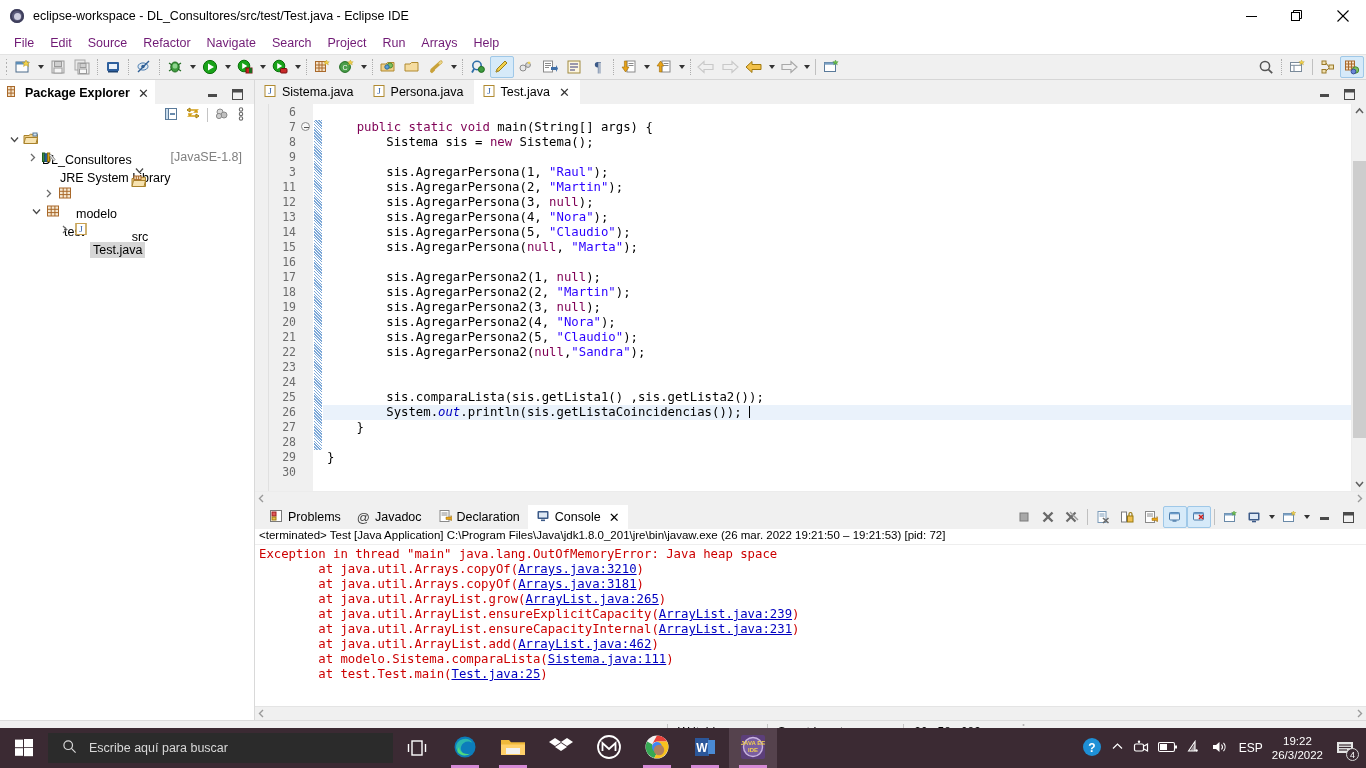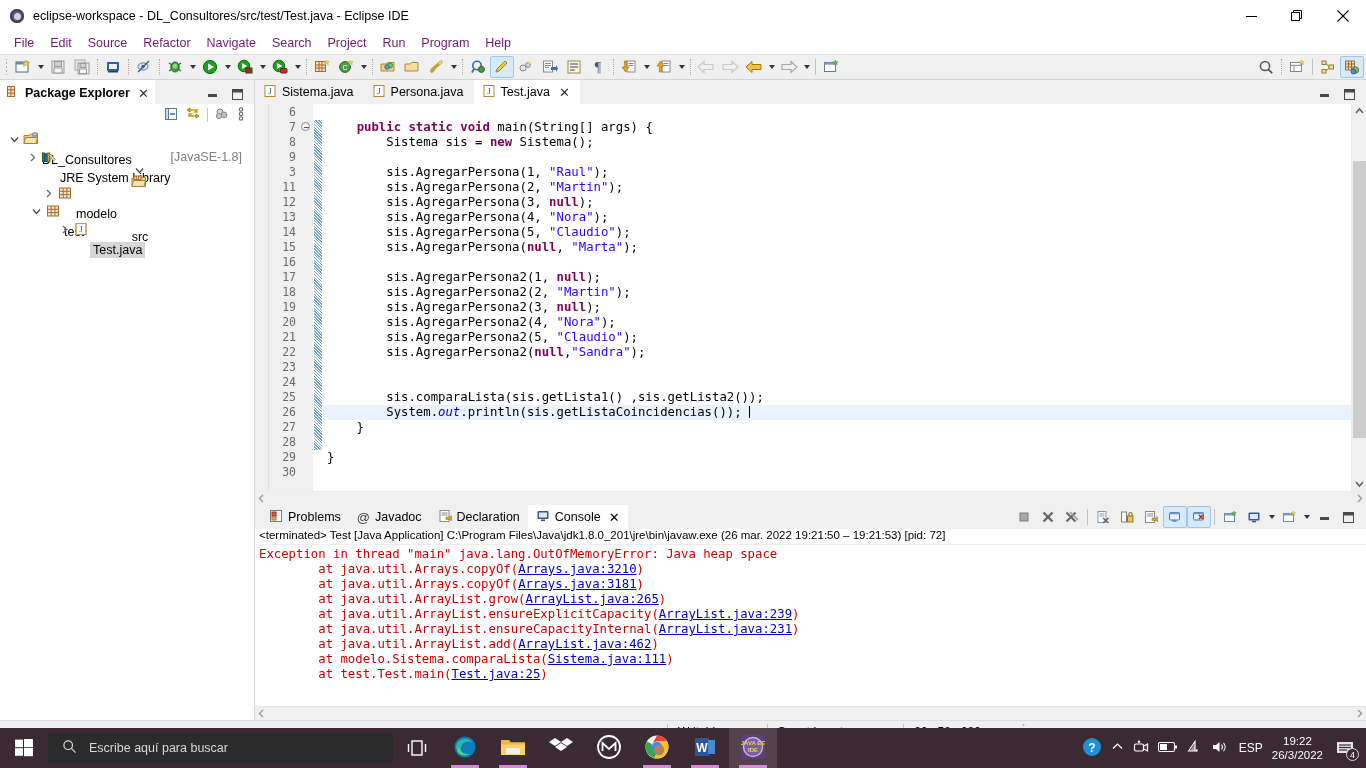--- a/index.html
+++ b/index.html
@@ -126,21 +126,21 @@
   .ed-anno { width:10px; background:#fff; position:relative; }
   .anno-blue { position:absolute; left:1px; width:8px; background:
       repeating-linear-gradient(45deg,#7ba7d7 0 1px,#ffffff 1px 2px); }
   .ed-code {
     flex:1; position:relative;
     font-family:"DejaVu Sans Mono", monospace; font-size:12.3px;
     color:#000; padding-top:1px; white-space:pre; overflow:hidden;
   }
   .ed-code .ln { height:15px; line-height:15px; padding-left:4px; }
   .ed-code .ln.hl { background:#eaf2fb; }
-  .kw { color:#7f0055; font-weight:bold; }
+  .kw { color:#7f0055; font-weight:normal; }
   .str { color:#2a00ff; }
   .fld { color:#0000c0; font-style:italic; }
   .caret { display:inline-block; width:1px; height:12px; background:#000; vertical-align:-2px; }
 
   .vscroll { width:15px; background:#f0f0f0; position:relative; border-left:1px solid #ececec;}
   .vscroll .btn { height:15px; display:flex; align-items:center; justify-content:center; }
   .vscroll .thumb { position:absolute; left:1px; width:13px; background:#cdcdcd; }
   .hscroll { height:14px; background:#f0f0f0; display:flex; align-items:center; justify-content:space-between; padding:0 2px; border-top:1px solid #ececec;}
 
   
@@ -228,21 +228,21 @@
 
   <div class="menubar">
     <div class="menuitem">File</div>
     <div class="menuitem">Edit</div>
     <div class="menuitem">Source</div>
     <div class="menuitem">Refactor</div>
     <div class="menuitem">Navigate</div>
     <div class="menuitem">Search</div>
     <div class="menuitem">Project</div>
     <div class="menuitem">Run</div>
-    <div class="menuitem">Program</div>
+    <div class="menuitem">Arrays</div>
     <div class="menuitem">Help</div>
   </div>
 
   <div class="toolbar">
     <div class="tgrip"></div>
 
     <div class="tbtn">
       <svg width="16" height="16">
           <rect x="1" y="3" width="12" height="10" fill="#fdfdfd" stroke="#4a6a8a"></rect>
           <rect x="1" y="3" width="12" height="2.5" fill="#5b8db8"></rect>

